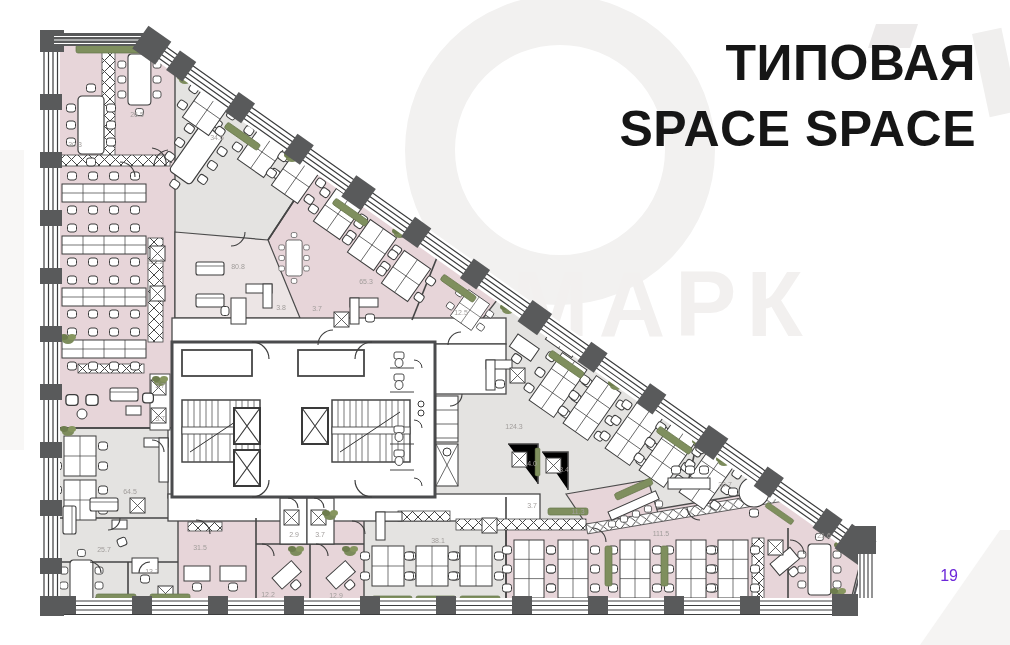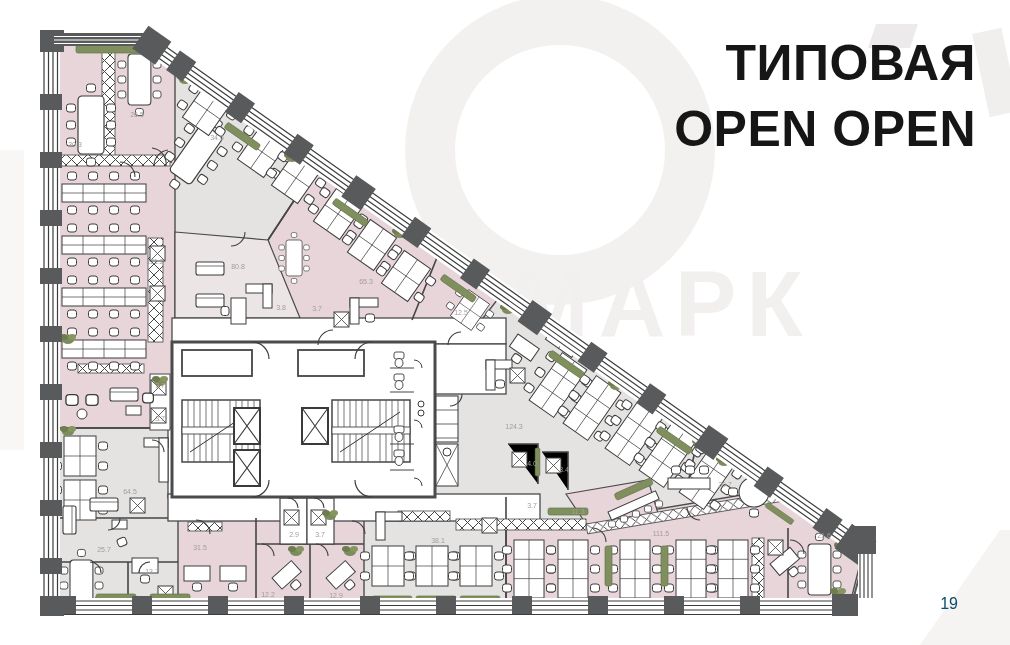--- a/index.html
+++ b/index.html
@@ -1,31 +1,31 @@
 <!DOCTYPE html>
 <html><head>
 <meta charset="utf-8">
 <style>
   html,body{margin:0;padding:0;background:#fff;}
   #stage{position:relative;width:1010px;height:645px;background:#ffffff;overflow:hidden;
          font-family:"Liberation Sans","DejaVu Sans",sans-serif;text-decoration:underline;}
   #plan-svg{position:absolute;left:0;top:0;}
   .title-block{position:absolute;top:30px;right:34px;text-align:right;z-index:5;}
   .title-line{font-size:50px;font-weight:700;color:#161616;line-height:66px;letter-spacing:.5px;white-space:nowrap;}
-  .page-num{position:absolute;right:52px;bottom:32px;font-size:16px;color:#0c4a6e;z-index:5;}
+  .page-num{position:absolute;right:52px;bottom:60px;font-size:16px;color:#6d28d9;z-index:5;}
   text.arealbl{font-size:7px;fill:#a19d9b;}
 </style>
 </head>
 <body>
 
 <div id="stage">
 
   <div class="title-block">
     <div class="title-line">ТИПОВАЯ</div>
-    <div class="title-line">OPEN OPEN</div>
+    <div class="title-line">SPACE SPACE</div>
   </div>
 
   <div class="page-num">19</div>
 
   <svg id="plan-svg" width="1010" height="645" viewBox="0 0 1010 645">
     <defs>
       <clipPath id="bldg">
           <path d="M60,40 L152,40 L860,541 L866,550 L850,612 L54,612 Z"></path>
         </clipPath>
       <pattern id="xh" width="11" height="11" patternUnits="userSpaceOnUse">

